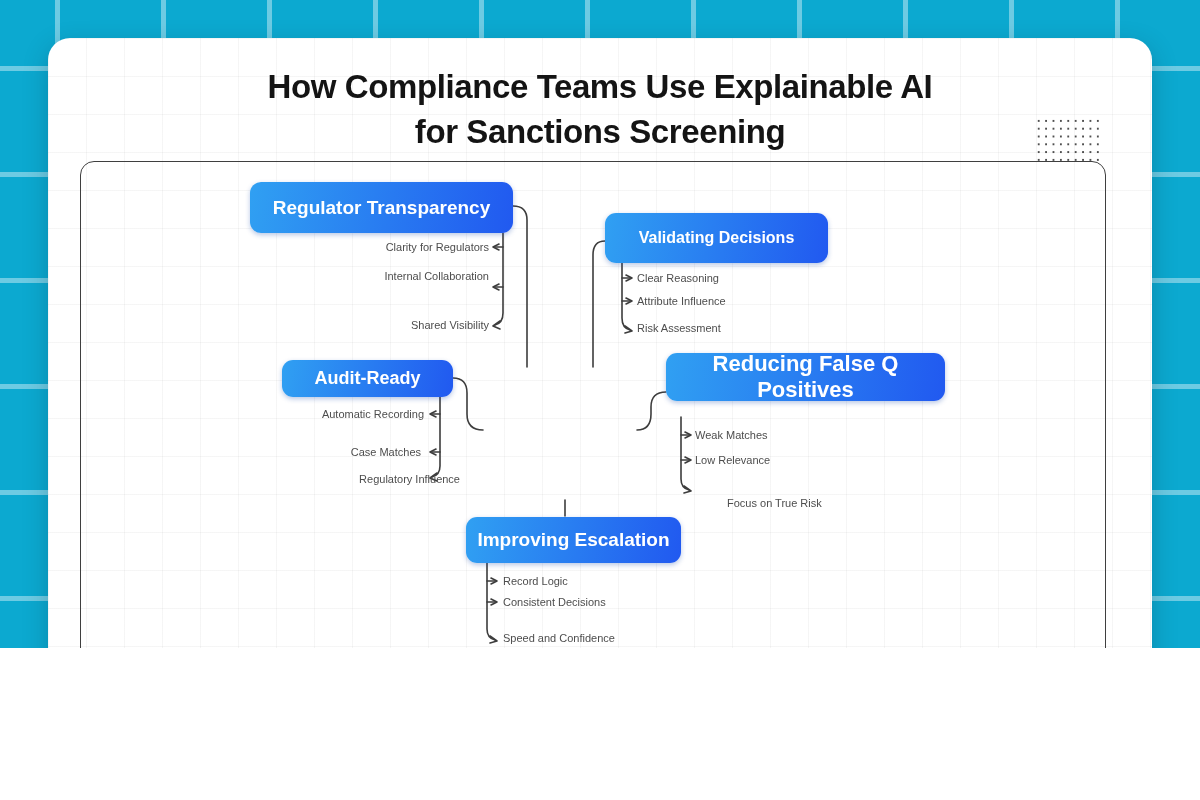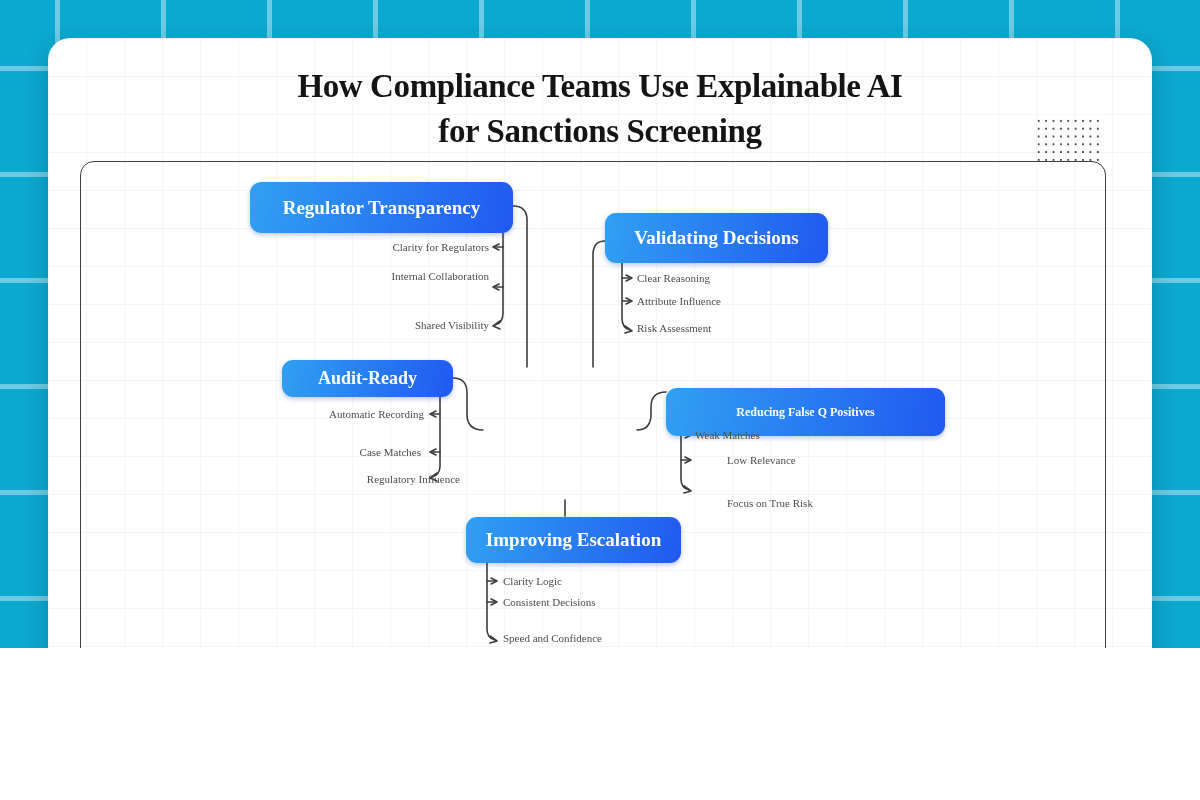--- a/index.html
+++ b/index.html
@@ -6,21 +6,20 @@
   html,body { width:1200px; height:800px; font-family:"Liberation Sans", sans-serif; }
 
   .stage {
     position:relative; width:1200px; height:648px; overflow:hidden;
     background-color:#0ca9d0;
     background-image:
       linear-gradient(to right, rgba(255,255,255,0.40) 5px, transparent 5px),
       linear-gradient(to bottom, rgba(255,255,255,0.40) 5px, transparent 5px);
     background-size:106px 106px;
     background-position:55px 66px;
-    font-family:Liberation Serif, serif;
   }
 
   .card {
     position:absolute; left:48px; top:38px; width:1104px; height:708px;
     background:#ffffff; border-radius:22px;
     box-shadow:0 8px 24px rgba(0,40,60,0.25);
     background-image:
       linear-gradient(to right, rgba(120,120,120,0.07) 1px, transparent 1px),
       linear-gradient(to bottom, rgba(120,120,120,0.07) 1px, transparent 1px);
     background-size:38px 38px;
@@ -55,23 +54,23 @@
   svg.connectors path { stroke:#3d3d3d; stroke-width:1.6; fill:none; stroke-linecap:round; stroke-linejoin:round; }
 
   .branch-box {
     position:absolute; display:flex; align-items:center; justify-content:center;
     background:linear-gradient(100deg, #30a0f2 0%, #2159f0 100%);
     border-radius:11px; color:#ffffff; font-weight:700;
     box-shadow:0 2px 5px rgba(20,70,170,0.30);
     text-align:center;
   }
   .bb1 { left:250px; top:182px; width:263px; height:51px; font-size:19px; }
-  .bb2 { left:605px; top:213px; width:223px; height:50px; font-size:19px; }
+  .bb2 { left:605px; top:213px; width:223px; height:50px; font-size:16px; }
   .bb3 { left:282px; top:360px; width:171px; height:37px; font-size:18px; }
-  .bb4 { left:666px; top:388px; width:279px; height:48px; font-size:12px; }
+  .bb4 { left:666px; top:353px; width:279px; height:48px; font-size:22px; }
   .bb5 { left:466px; top:517px; width:215px; height:46px; font-size:19px; }
 
   .sub {
     position:absolute; font-size:11px; line-height:22px; color:#4d4d4d;
     white-space:nowrap;
   }
   .sub.right { text-align:right; }
   .sub.wrap { white-space:normal; }
 
   
@@ -81,21 +80,21 @@
   
   .s2a { left:637px; top:267px; }
   .s2b { left:637px; top:290px; }
   .s2c { left:637px; top:317px; }
   
   .s3a { right:776px; top:403px; }
   .s3b { right:779px; top:441px; }
   .s3c { right:740px; top:468px; }
   
   .s4a { left:695px; top:424px; }
-  .s4b { left:695px; top:449px;margin-left:32px; }
+  .s4b { left:695px; top:449px; }
   .s4c { left:695px; top:492px;margin-left:32px; }
   
   .s5a { left:503px; top:570px; }
   .s5b { left:503px; top:591px; }
   .s5c { left:503px; top:627px; }
 
   .center-node {
     position:absolute; left:484px; top:367px; width:152px; height:133px;
     background:#f1f1ef; border:1.5px solid #979797; border-radius:9px;
     display:flex; flex-direction:column; align-items:center;
@@ -201,21 +200,21 @@
   <div class="sub s2c">Risk Assessment</div>
 
   <div class="sub right s3a">Automatic Recording</div>
   <div class="sub right s3b">Case Matches</div>
   <div class="sub right s3c">Regulatory Influence</div>
 
   <div class="sub s4a">Weak Matches</div>
   <div class="sub s4b">Low Relevance</div>
   <div class="sub s4c">Focus on True Risk</div>
 
-  <div class="sub s5a">Clarity Logic</div>
+  <div class="sub s5a">Record Logic</div>
   <div class="sub s5b">Consistent Decisions</div>
   <div class="sub s5c">Speed and Confidence</div>
 
 
   <div class="logo">
     <svg class="logo-shield" viewBox="0 0 40 44">
       <path d="M20 1 L37 7.5 V21 C37 32.5 30 39.5 20 43 C10 39.5 3 32.5 3 21 V7.5 Z" fill="#24367e"></path>
       <path d="M20 5 L33.5 10.2 V21 C33.5 30.5 27.8 36.3 20 39.3 C12.2 36.3 6.5 30.5 6.5 21 V10.2 Z" fill="#ffffff"></path>
       <path d="M11.5 13.5 H18.5 M11.5 18 H18.5 M21.5 13.5 H28.5 M21.5 18 H28.5" stroke="#24367e" stroke-width="2.6" fill="none"></path>
       <path d="M11.5 24 L20 31 L28.5 24" stroke="#24367e" stroke-width="2.6" fill="none" stroke-linejoin="round"></path>

